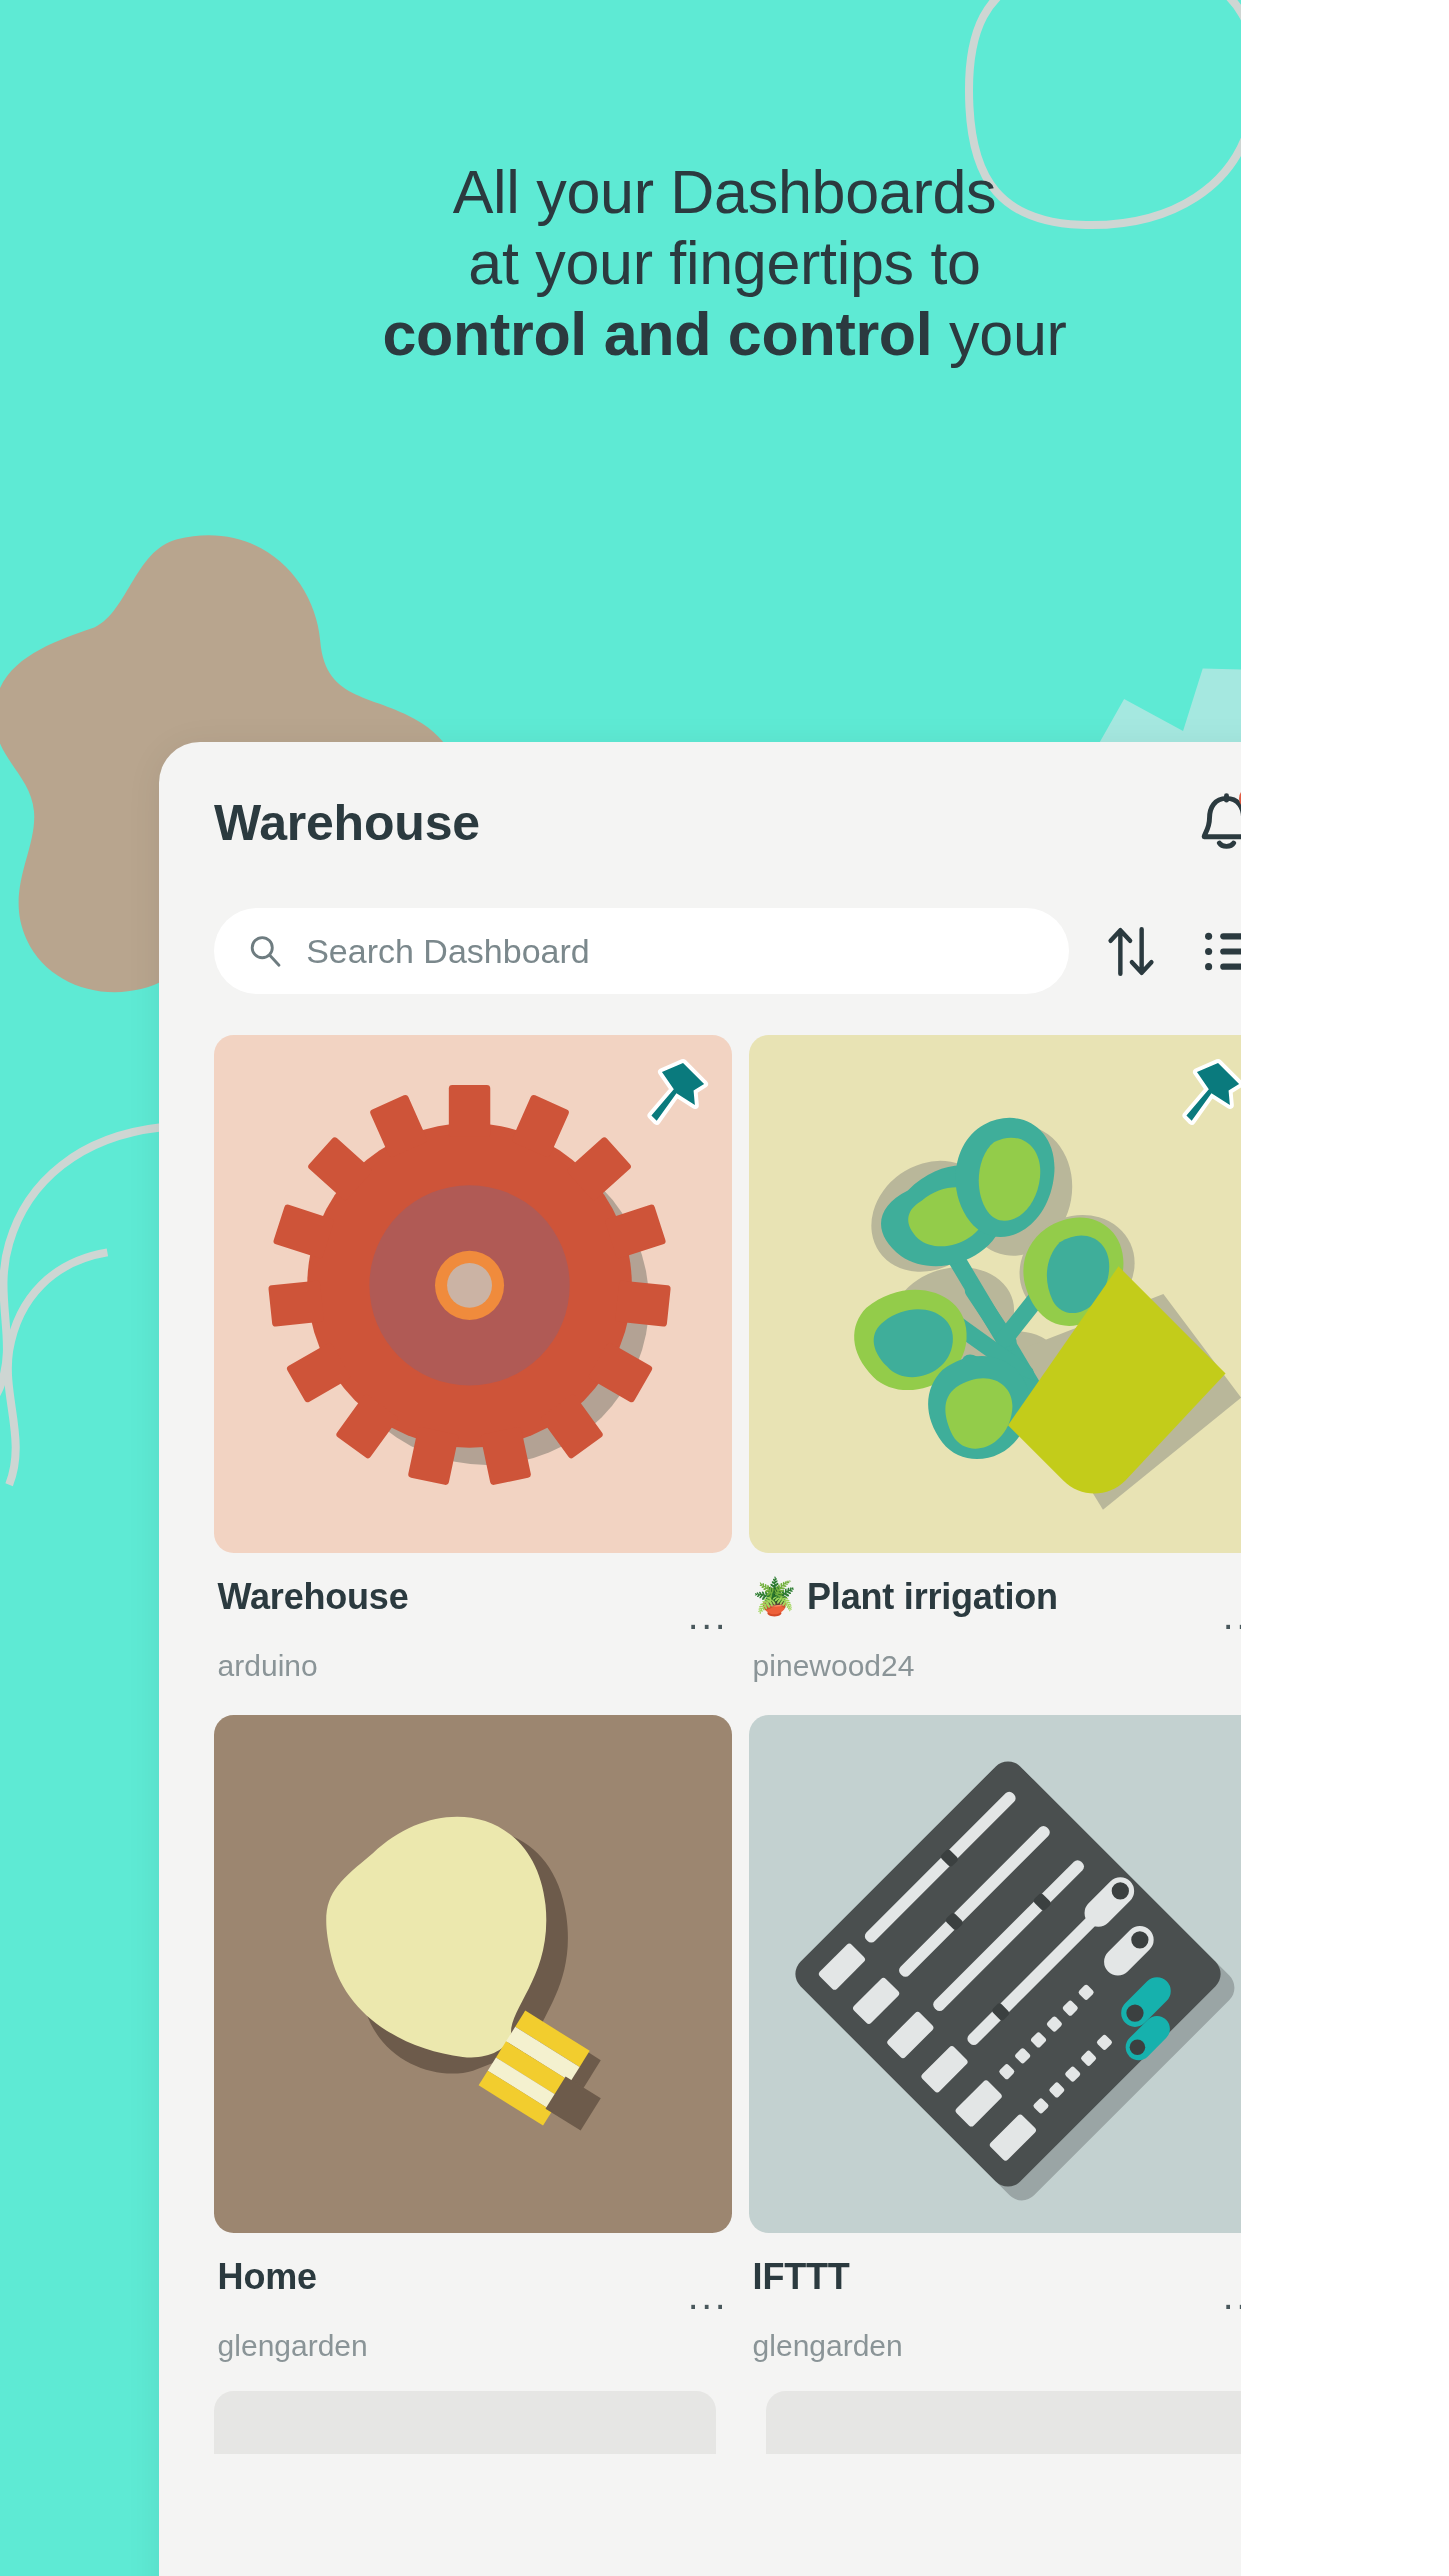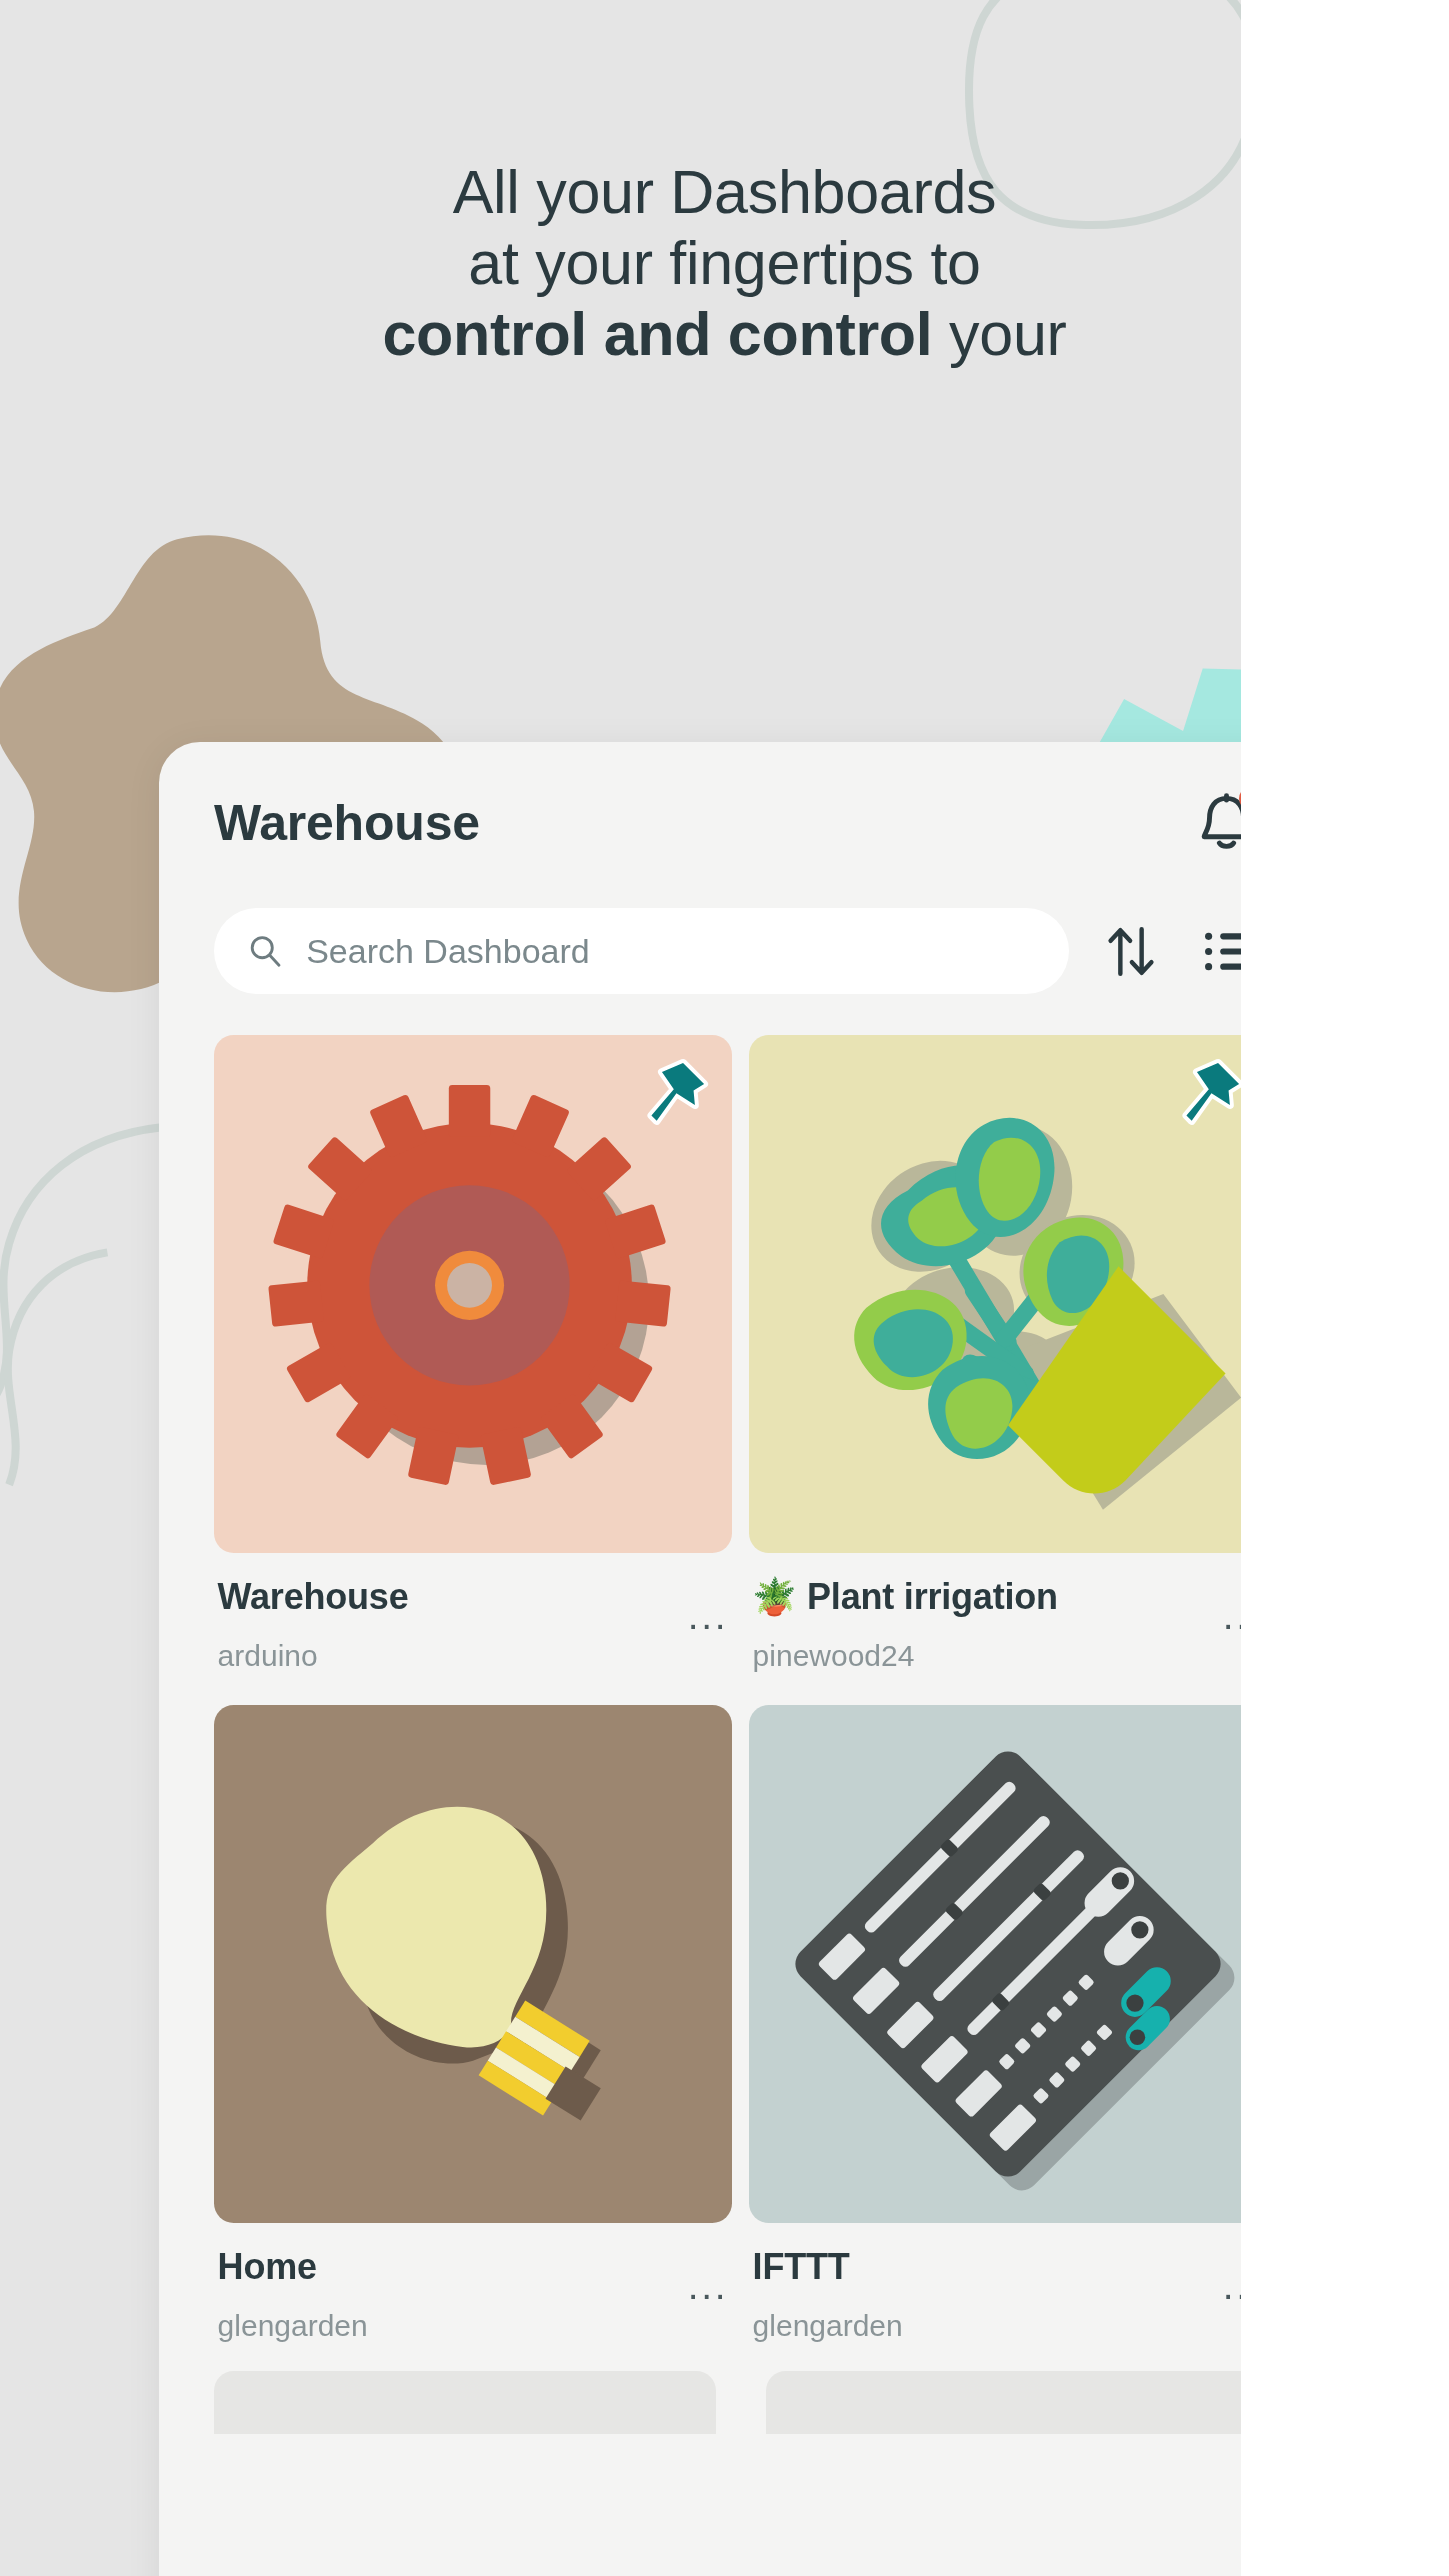--- a/index.html
+++ b/index.html
@@ -5,21 +5,21 @@
   * { box-sizing: border-box; margin: 0; padding: 0; }
   html, body {
     width: 1449px; height: 2576px;
     background: #ffffff;
     font-family: "Liberation Sans", sans-serif;
     overflow: hidden;
   }
   #stage {
     position: relative;
     width: 1241px; height: 2576px;
-    background: #e5e5e5;
+    background: #5eead4;
     overflow: hidden;
   }
 
   
   .deco { position: absolute; pointer-events: none; }
 
   #deco-outline-tr { top: -36px; right: -27px; width: 322px; height: 268px; }
   #deco-outline-left { top: 1118px; left: -107px; width: 268px; height: 376px; }
   #deco-blob-tan { top: 532px; left: -9px; width: 510px; height: 501px; }
   #deco-gear-mint { top: 572px; right: -85px; width: 268px; height: 420px; }
@@ -128,21 +128,21 @@
   .tile-name {
     font-size: 36px;
     font-weight: 700;
     color: #2b3a3f;
     white-space: nowrap;
     letter-spacing: -0.2px;
   }
   .tile-owner {
     font-size: 30px;
     color: #8a9497;
-    margin-top: 21px;
+    margin-top: 31px;
   }
   .dots {
     font-size: 39px;
     color: #49585c;
     line-height: 0.5;
     letter-spacing: 2.7px;
     padding-top: 30px;
     flex: none;
     margin-left: 9px;
   }

